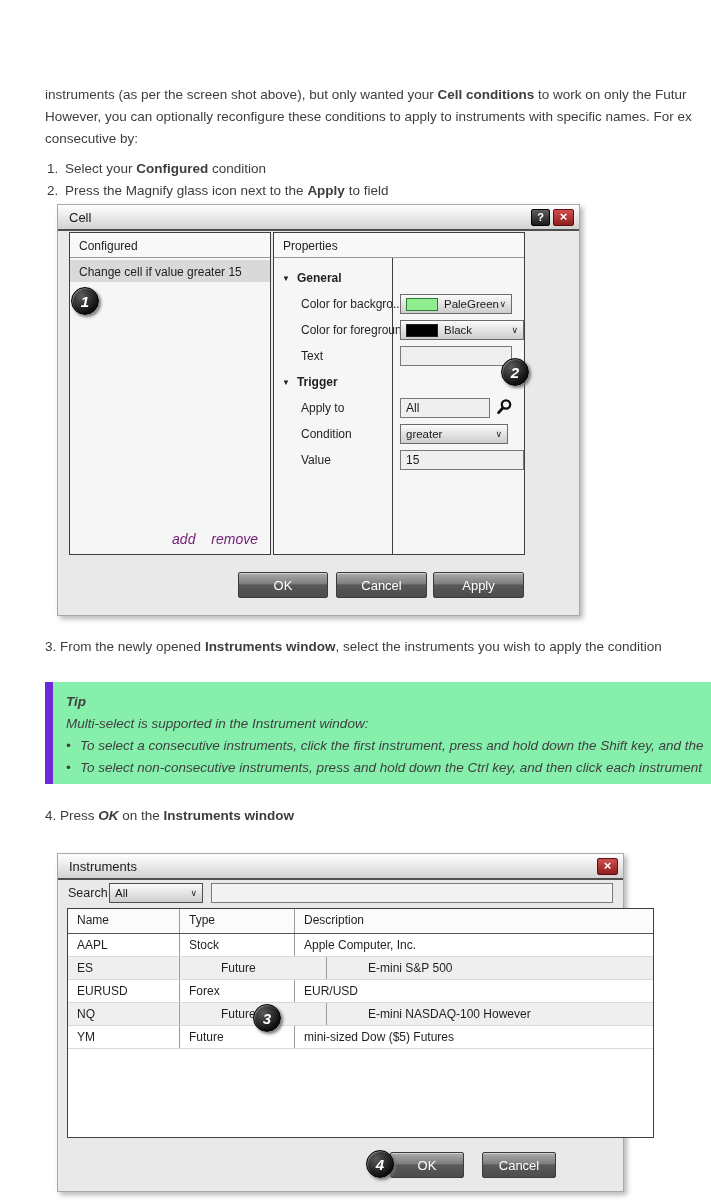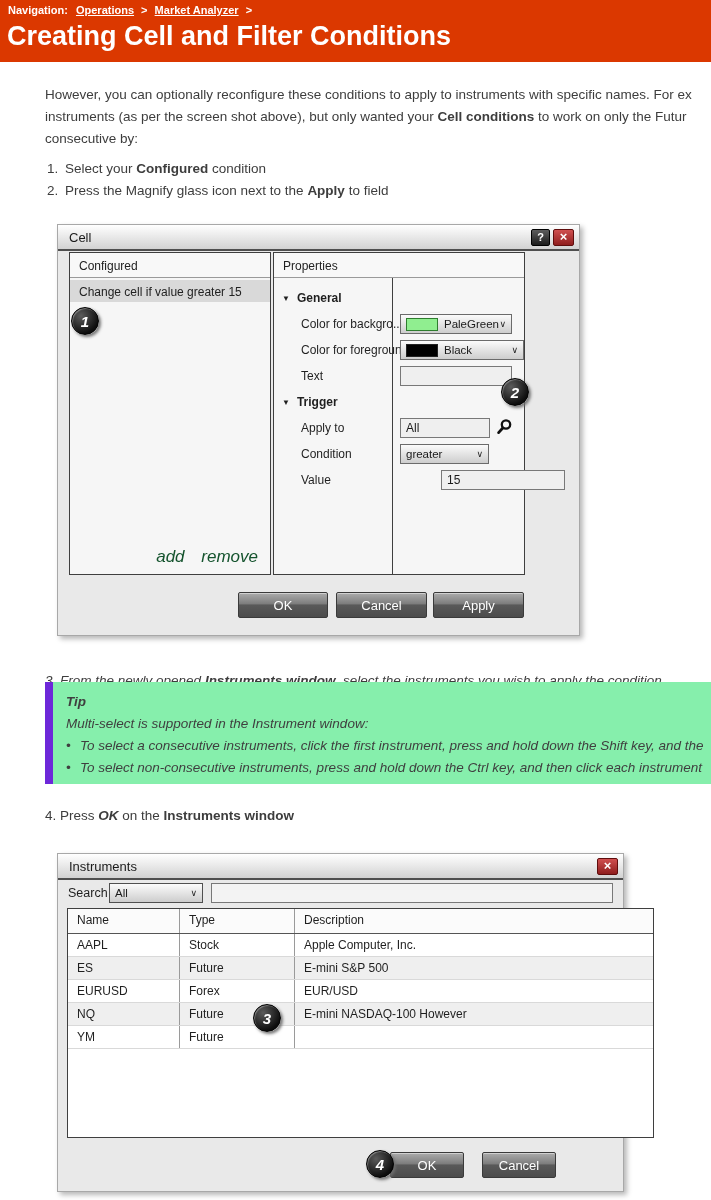--- a/index.html
+++ b/index.html
@@ -14,21 +14,21 @@
   .ptitle{position:absolute;left:7px;top:21px;font-size:27px;font-weight:bold;color:#fff;white-space:nowrap;}
 
   
   .txt{font-size:13.5px;line-height:22px;color:#3d3d3d;white-space:nowrap;}
   .intro{position:absolute;left:45px;top:84px;width:666px;overflow:hidden;}
   .steps12{position:absolute;left:47px;top:158px;width:664px;overflow:hidden;}
   .steprow{display:flex;}
   .steprow .num{width:18px;flex:none;}
   .b{font-weight:bold;}
   .bi{font-weight:bold;font-style:italic;}
-  .step3{position:absolute;left:45px;top:670px;width:666px;overflow:hidden;font-style:italic;}
+  .step3{position:absolute;left:45px;top:636px;width:666px;overflow:hidden;}
   .step4{position:absolute;left:45px;top:805px;width:666px;overflow:hidden;}
 
   
   .tip{position:absolute;left:45px;top:682px;width:662px;height:102px;background:#86efac;
        border-left:8px solid #6d28d9;overflow:hidden;}
   .tip-inner{padding:9px 0 0 13px;font-style:italic;font-size:13.5px;line-height:22px;color:#3f3f3f;white-space:nowrap;}
   .tip-title{font-weight:bold;}
   .tip-bullet{display:flex;}
   .tip-bullet .dot{width:14px;flex:none;}
 
@@ -58,21 +58,21 @@
   
   .badge{position:absolute;width:26px;height:26px;border-radius:50%;z-index:30;
          background:radial-gradient(circle at 35% 30%,#5b5b5b,#0d0d0d 72%);
          border:1px solid #000;color:#fff;font-weight:bold;font-style:italic;font-size:15px;
          display:flex;align-items:center;justify-content:center;
          box-shadow:2px 2px 3px rgba(110,110,110,.9), inset 1px 1px 1px rgba(255,255,255,.35);}
 
   
   .cfg-item{margin-top:2px;height:22px;background:#d9d9d9;font-size:12px;color:#222;
             padding:5px 0 0 9px;box-sizing:border-box;cursor:pointer;white-space:nowrap;overflow:hidden;}
-  .addremove{position:absolute;right:12px;bottom:7px;font-size:17px;font-style:italic;color:#14532d;}
+  .addremove{position:absolute;right:12px;bottom:7px;font-size:14px;font-style:italic;color:#701a75;}
   .addremove span{margin-left:12px;cursor:pointer;}
   .pdivider{position:absolute;left:118px;top:25px;bottom:0;width:1px;background:#3f3f3f;}
   .prow{position:absolute;left:0;height:22px;font-size:12px;color:#1f1f1f;white-space:nowrap;}
   .prow.section{font-weight:bold;}
   .tri{font-size:8px;margin-right:7px;vertical-align:1px;}
   .ctl{position:absolute;box-sizing:border-box;height:20px;font-size:11.5px;color:#1a1a1a;}
   .dd{display:flex;align-items:center;padding:0 5px;background:linear-gradient(180deg,#fbfbfb,#cdcdcd);
       border:1px solid #6b6b6b;cursor:pointer;}
   .dd .chev{margin-left:auto;font-size:9px;color:#222;}
   .swatch{width:30px;height:11px;margin-right:6px;flex:none;}
@@ -88,56 +88,46 @@
   
   .searchlbl{position:absolute;left:10px;top:32px;font-size:12.5px;color:#1f1f1f;}
   .itable{position:absolute;left:9px;top:54px;width:587px;height:230px;background:#fff;
           border:1px solid #3f3f3f;box-sizing:border-box;overflow:hidden;}
   .itr{display:flex;height:22px;font-size:12px;color:#1f1f1f;border-bottom:1px solid #d9d9d9;cursor:pointer;}
   .itr.head{height:24px;background:#fbfbfb;border-bottom:1px solid #555;cursor:default;}
   .itd{padding:4px 0 0 9px;box-sizing:border-box;border-right:1px solid #9a9a9a;white-space:nowrap;overflow:hidden;}
   .c-name{width:112px;flex:none;}
   .c-type{width:115px;flex:none;}
   .c-desc{flex:1;border-right:none;}
-  .itr.stripe{background:#efefef;}
+  .itr.stripe{background:#efefef;gap:32px;}
 </style>
 </head>
 <body>
 
 <div id="page">
 
-  <div class="hdr">
-    <div class="nav">
-      <span>Navigation:</span>
-      <a style="margin-left:5px;">Operations</a>
-      <span class="sep">&gt;</span>
-      <a>Market Analyzer</a>
-      <span class="sep">&gt;</span>
-    </div>
-    <div class="ptitle">Creating Cell and Filter Conditions</div>
-  </div>
 
   <div class="intro txt">
+    <div><span>instruments (as per the screen shot above), but only wanted your </span><span class="b">Cell conditions</span><span> to work on only the Futur</span></div>
     <div>However, you can optionally reconfigure these conditions to apply to instruments with specific names.  For ex</div>
-    <div><span>instruments (as per the screen shot above), but only wanted your </span><span class="b">Cell conditions</span><span> to work on only the Futur</span></div>
     <div>consecutive by:</div>
   </div>
 
   <div class="steps12 txt">
     <div class="steprow">
       <span class="num">1.</span>
       <span><span>Select your </span><span class="b">Configured</span><span> condition</span></span>
     </div>
     <div class="steprow">
       <span class="num">2.</span>
       <span><span>Press the Magnify glass icon next to the </span><span class="b">Apply</span><span> to field</span></span>
     </div>
   </div>
 
-  <div class="dialog" style="left:57px;top:224px;width:521px;height:410px;">
+  <div class="dialog" style="left:57px;top:204px;width:521px;height:410px;">
     <div class="titlebar" style="height:24px;">
       <span class="dtitle">Cell</span>
       <div class="winbtns">
         <div class="helpbtn">?</div>
         <div class="closebtn">×</div>
       </div>
     </div>
 
     <div class="panel" style="left:11px;top:27px;width:200px;height:321px;">
       <div class="panel-h">Configured</div>
@@ -178,27 +168,27 @@
       </div>
 
       <div class="prow" style="left:27px;top:168px;">Apply to</div>
       <input class="ctl tin" style="left: 126px; top: 165px; width: 90px;" value="All">
       <svg class="mag" style="left:221px;top:165px;" viewBox="0 0 18 18">
         <circle cx="11" cy="6.5" r="4.2" fill="none" stroke="#111" stroke-width="2.3"></circle>
         <line x1="7.8" y1="10" x2="3.6" y2="14.6" stroke="#111" stroke-width="2.8" stroke-linecap="round"></line>
       </svg>
 
       <div class="prow" style="left:27px;top:194px;">Condition</div>
-      <div class="ctl dd" style="left:126px;top:191px;width:89px;">
+      <div class="ctl dd" style="left:126px;top:191px;width:108px;">
         <span>greater</span>
         <span class="chev">∨</span>
       </div>
 
       <div class="prow" style="left:27px;top:220px;">Value</div>
-      <input class="ctl tin" style="left: 126px; top: 217px; width: 124px; margin-left: 41px;" value="15">
+      <input class="ctl tin" style="left: 126px; top: 217px; width: 124px;" value="15">
     </div>
 
     <div class="btn-dark" style="left:180px;top:367px;width:88px;height:24px;">OK</div>
     <div class="btn-dark" style="left:278px;top:367px;width:89px;height:24px;">Cancel</div>
     <div class="btn-dark" style="left:375px;top:367px;width:89px;height:24px;">Apply</div>
 
     <div class="badge" style="left:13px;top:82px;">1</div>
     <div class="badge" style="left:443px;top:153px;">2</div>
   </div>
 
@@ -264,20 +254,21 @@
         <div class="itd c-desc">EUR/USD</div>
       </div>
       <div class="itr stripe">
         <div class="itd c-name">NQ</div>
         <div class="itd c-type">Future</div>
         <div class="itd c-desc">E-mini NASDAQ-100 However</div>
       </div>
       <div class="itr">
         <div class="itd c-name">YM</div>
         <div class="itd c-type">Future</div>
+        <div class="itd c-desc">mini-sized Dow ($5) Futures</div>
       </div>
     </div>
 
     <div class="btn-dark" style="left:332px;top:298px;width:72px;height:24px;">OK</div>
     <div class="btn-dark" style="left:424px;top:298px;width:72px;height:24px;">Cancel</div>
 
     <div class="badge" style="left:195px;top:150px;">3</div>
     <div class="badge" style="left:308px;top:296px;">4</div>
   </div>
 

